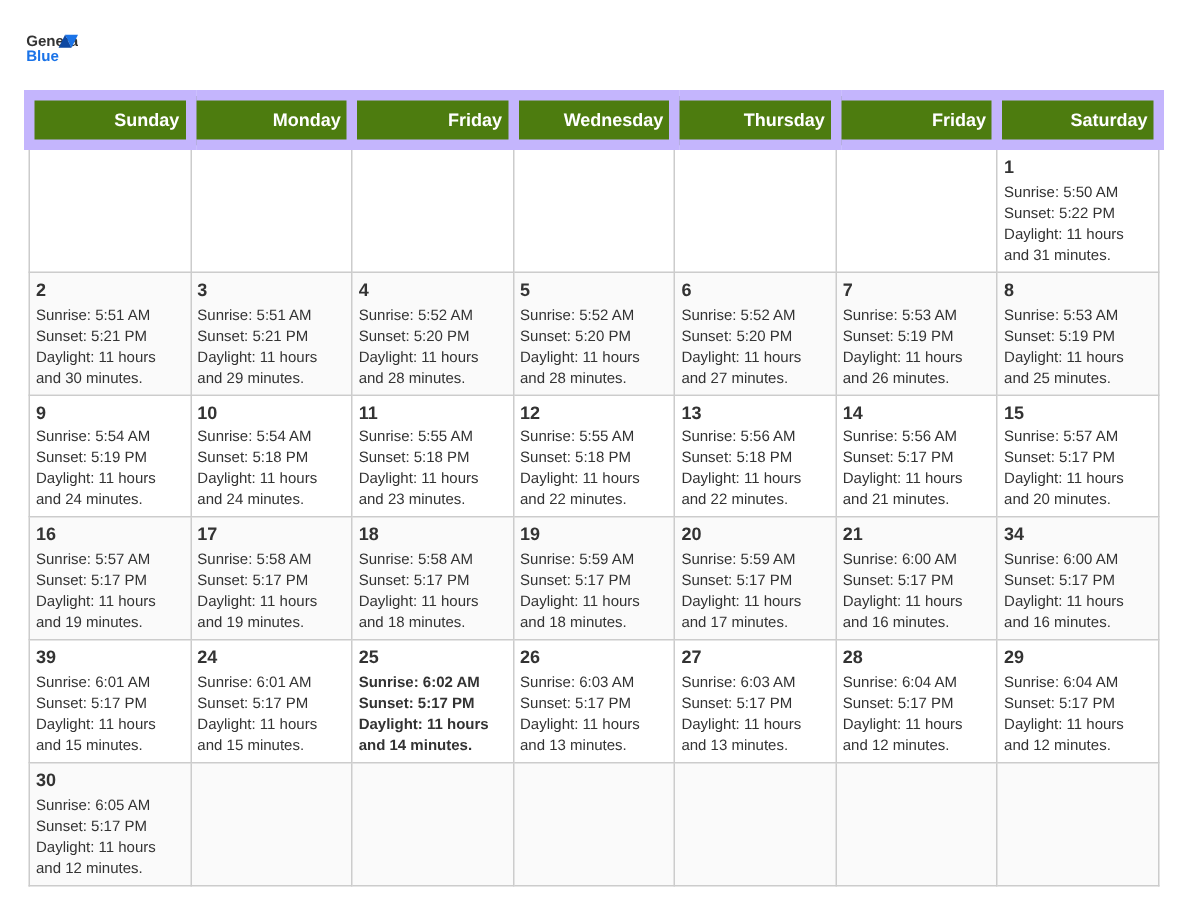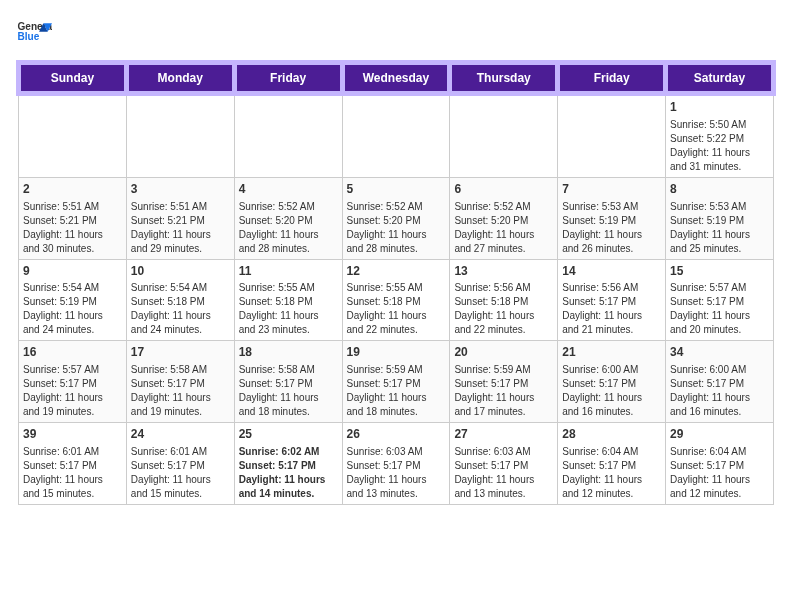--- a/index.html
+++ b/index.html
@@ -36,27 +36,27 @@
     .calendar-subtitle {
       font-size: 14px;
       color: #444;
     }
     table {
       width: 100%;
       border-collapse: collapse;
       font-size: 11px;
     }
     thead tr th {
-      background: #4c1d95;
+      background: #4d7c0f;
       color: #fff;
       padding: 6px 4px;
-      text-align: center;
+      text-align: right;
       font-weight: bold;
       font-size: 12px;
-      border: 5px solid #c4b5fd;
+      border: 7px solid #c4b5fd;
     }
     tbody tr td {
       border: 1px solid #ccc;
       vertical-align: top;
       padding: 3px 4px;
       min-height: 70px;
       height: 80px;
       width: calc(100% / 7);
       color: #333;
       line-height: 1.4;
@@ -296,14 +296,28 @@
 Sunset: 5:17 PM
 Daylight: 11 hours and 12 minutes.</div>
         </td>
         <td>
           <span class="day-num">29</span>
           <div class="day-info" style="white-space: pre-line;">Sunrise: 6:04 AM
 Sunset: 5:17 PM
 Daylight: 11 hours and 12 minutes.</div>
         </td>
       </tr>
+      <tr>
+        <td>
+          <span class="day-num">30</span>
+          <div class="day-info" style="white-space: pre-line;">Sunrise: 6:05 AM
+Sunset: 5:17 PM
+Daylight: 11 hours and 12 minutes.</div>
+        </td>
+        <td class="empty"></td>
+        <td class="empty"></td>
+        <td class="empty"></td>
+        <td class="empty"></td>
+        <td class="empty"></td>
+        <td class="empty"></td>
+      </tr>
     </tbody>
 </table>
 
 </body></html>

